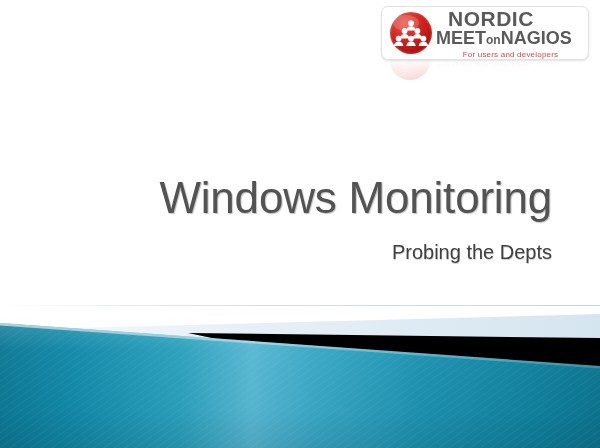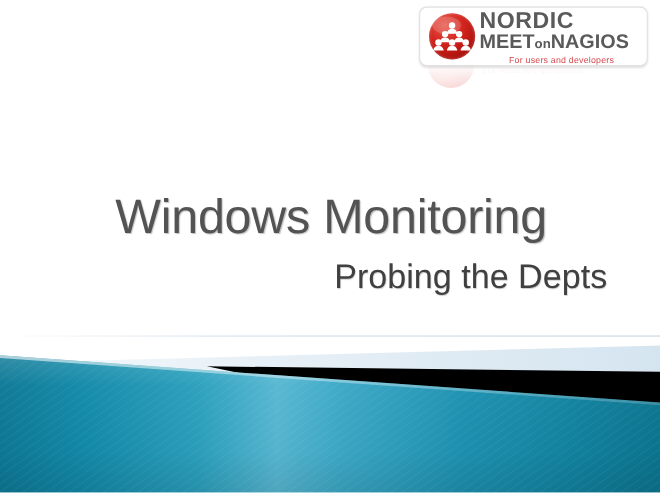--- a/index.html
+++ b/index.html
@@ -54,20 +54,21 @@
     top: 1px;
     right: 3px;
   }
   .logo-line1 {
     font-family: "Liberation Sans", sans-serif;
     font-weight: bold;
     font-size: 21px;
     letter-spacing: 0.5px;
     color: #5a5a5a;
     line-height: 21px;
+    margin-left: 12px;
     -webkit-text-stroke: 0px;
   }
   .logo-line2 {
     font-family: "Liberation Sans", sans-serif;
     font-weight: bold;
     font-size: 18px;
     color: #5a5a5a;
     line-height: 18px;
     white-space: nowrap;
   }
@@ -119,38 +120,38 @@
     border-radius: 50%;
     background: radial-gradient(circle at 34% 26%, #e8564a 0%, #d2231d 42%, #a8110d 78%, #7d0b08 100%);
   }
 
   
   #title {
     position: absolute;
     left: 50px;
     top: 172px;
     width: 502px;
-    text-align: center;
+    text-align: right;
     font-family: "Liberation Sans", sans-serif;
     font-size: 44px;
     font-weight: normal;
     color: #535353;
     letter-spacing: -0.2px;
     text-shadow: 1px 1px 1px rgba(120,120,120,0.45);
     line-height: 52px;
     white-space: nowrap;
   }
   #subtitle {
     position: absolute;
     left: 52px;
     top: 238px;
     width: 500px;
     text-align: right;
     font-family: "Liberation Sans", sans-serif;
-    font-size: 31px;
+    font-size: 20px;
     font-weight: normal;
     color: #404040;
     text-shadow: 0.5px 0.5px 0.8px rgba(130,130,130,0.4);
     line-height: 28px;
     white-space: nowrap;
   }
 
   
   #waves {
     position: absolute;

